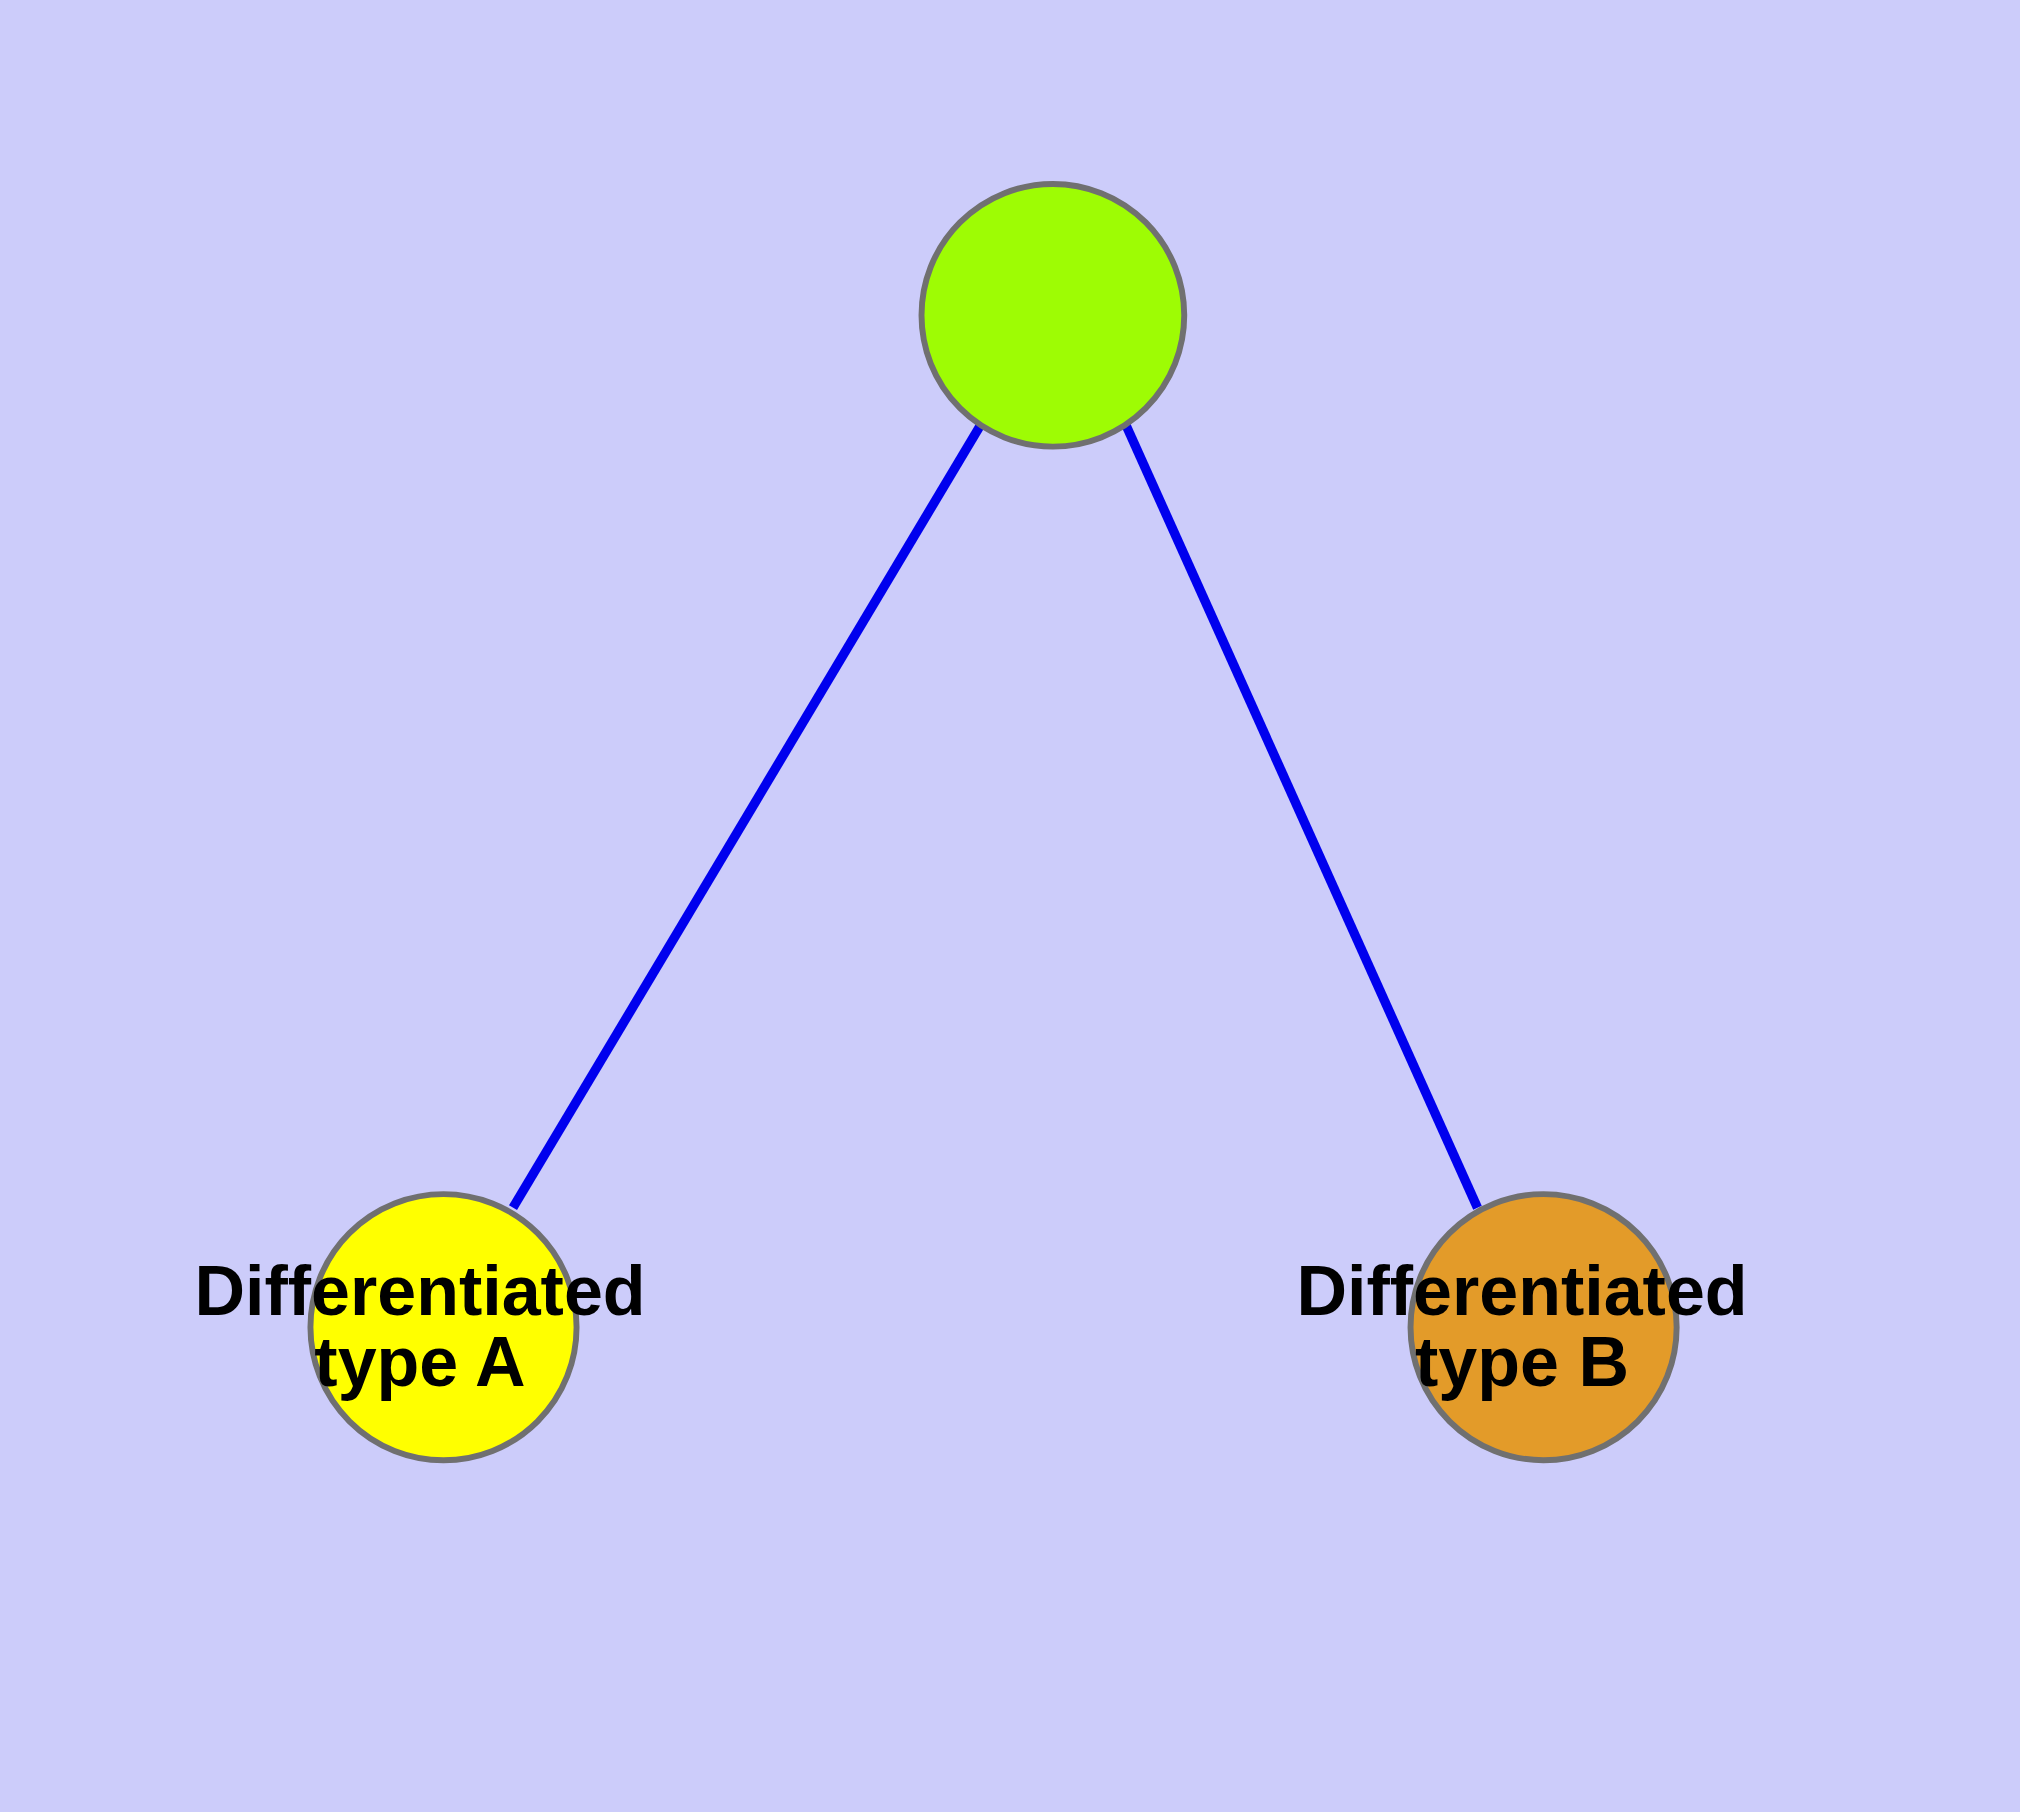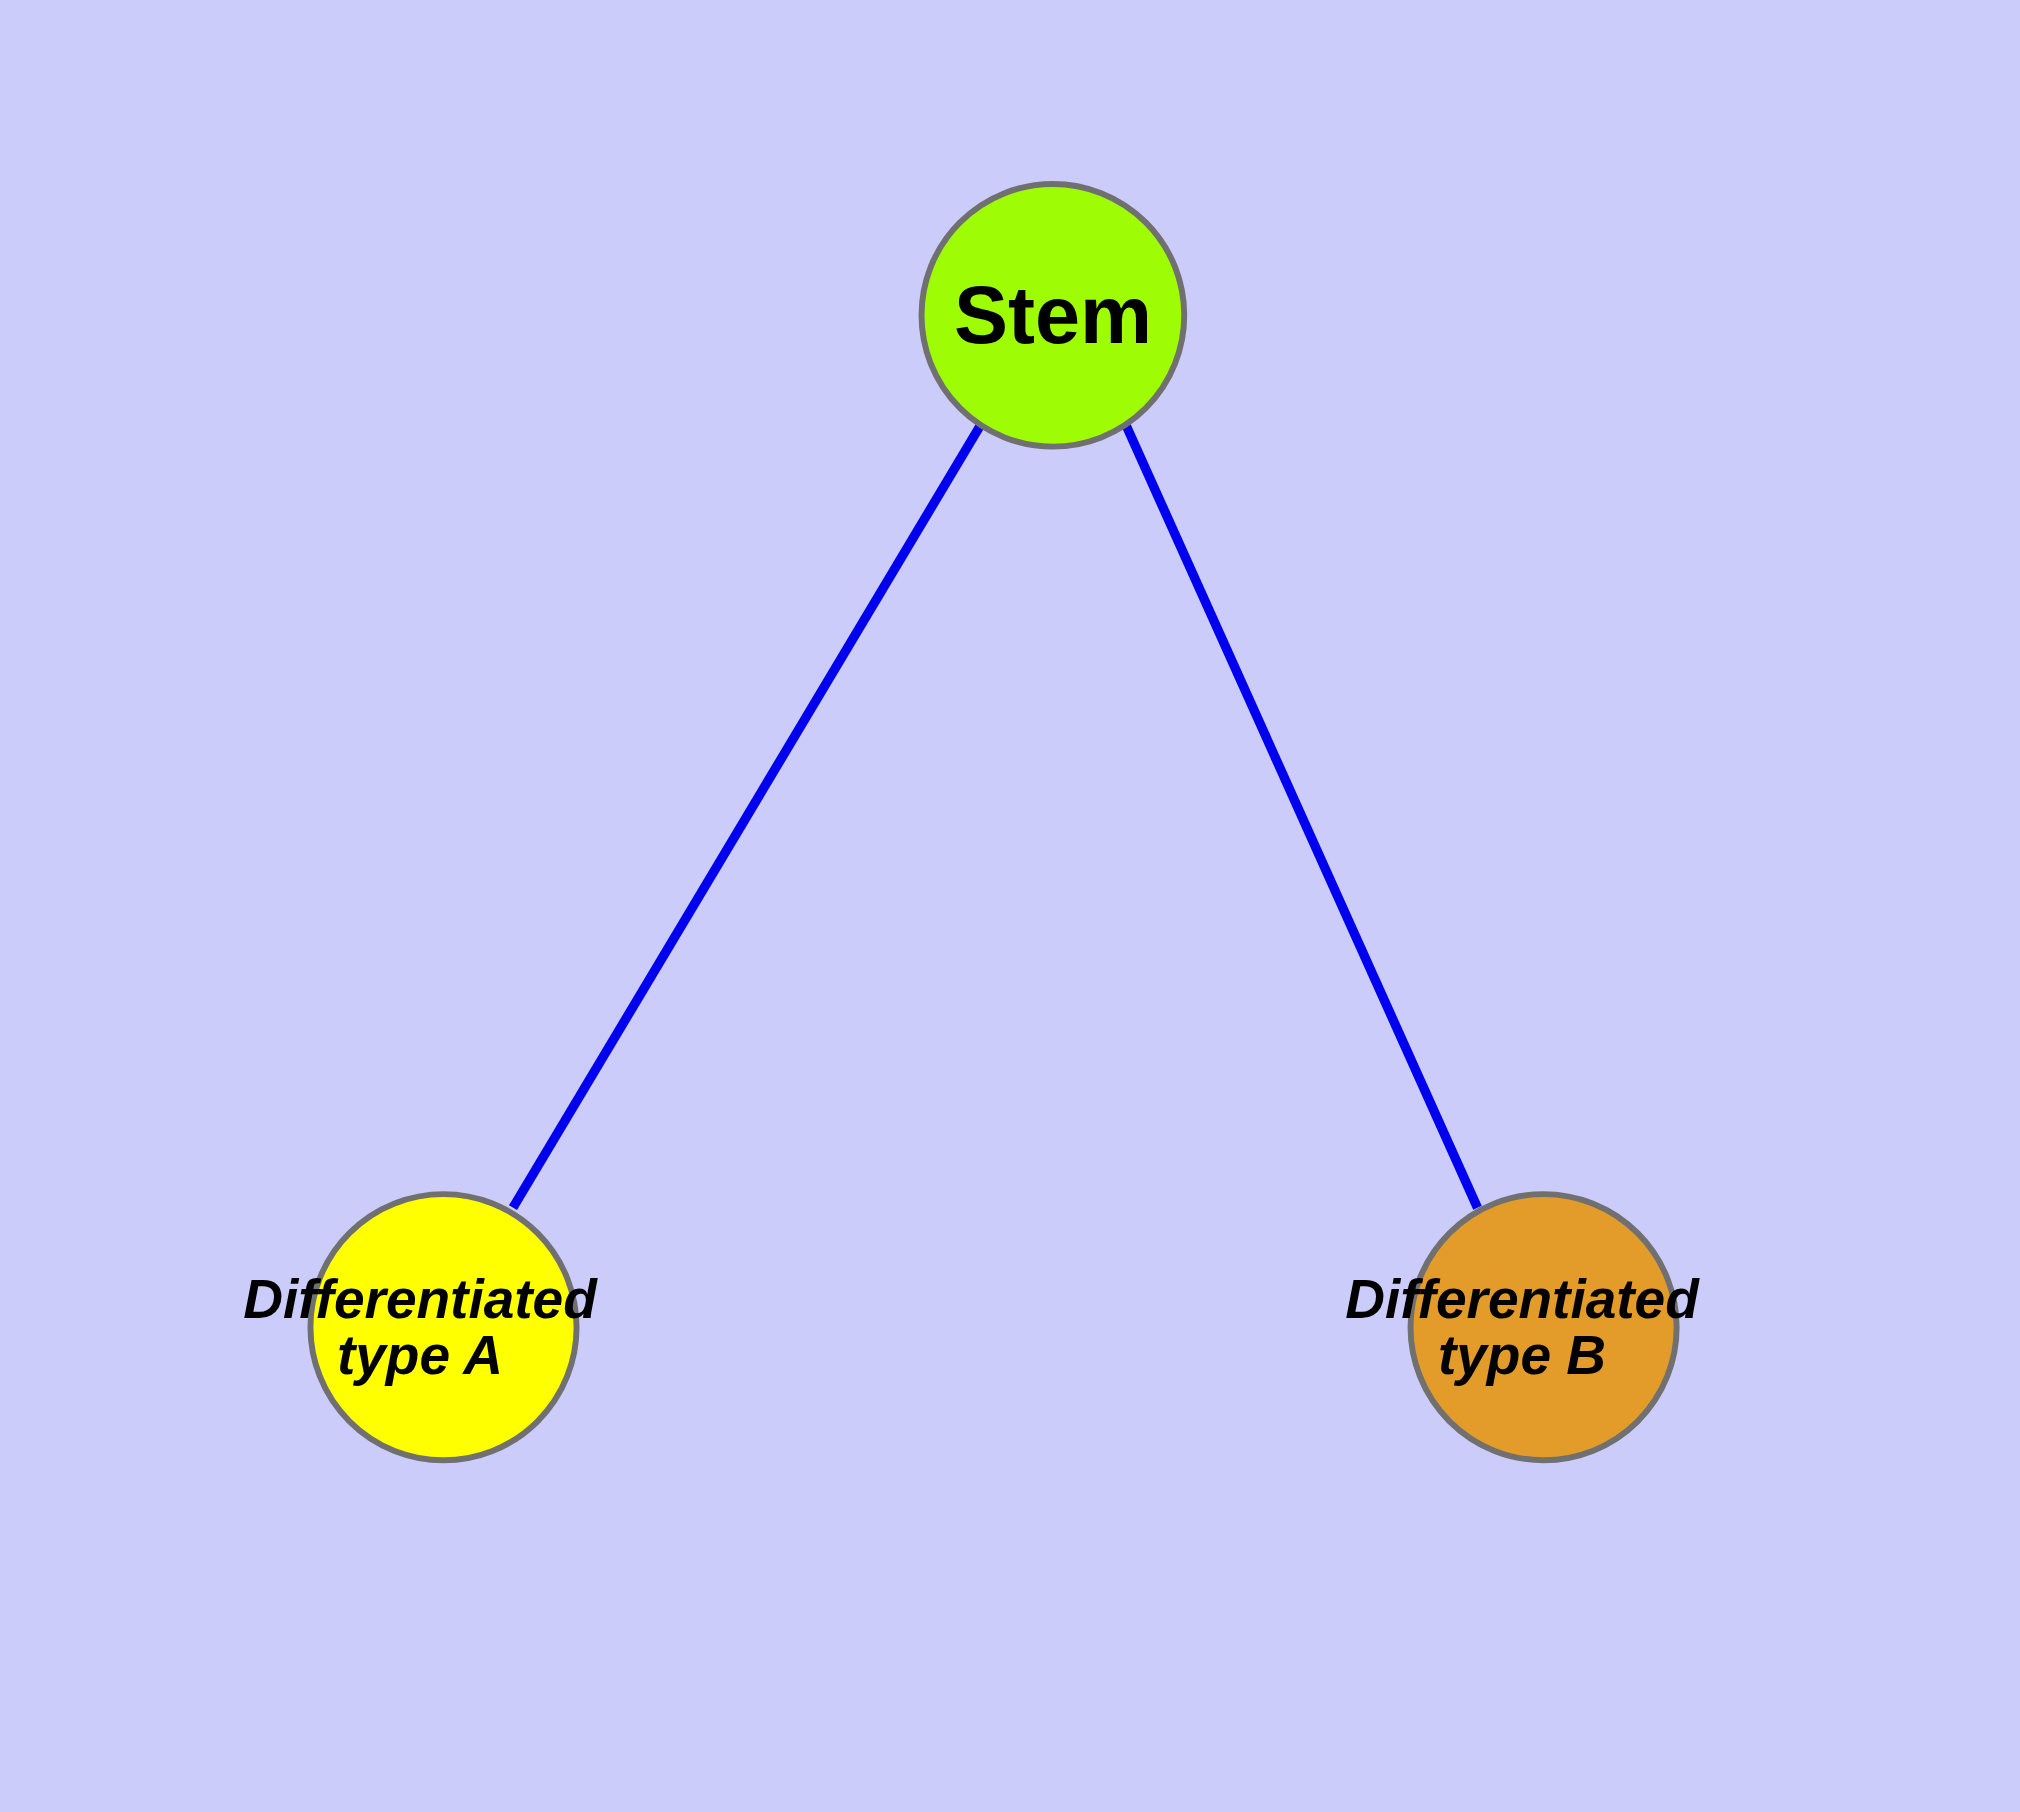--- a/index.html
+++ b/index.html
@@ -33,41 +33,40 @@
     text-align: center;
     white-space: pre;
     color: #000000;
     font-weight: bold;
     font-family: "Liberation Sans", sans-serif;
     line-height: 1.02;
     pointer-events: none;
     user-select: none;
   }
   .label-stem { font-size: 81px; }
-  .label-child { font-size: 55px; font-style: italic; }
+  .label-child { font-size: 70px; }
 </style>
 </head>
 <body>
 
 <div id="stage" style="width: 2021px; height: 1812px;">
 
   <div id="canvas-bg" style="background: rgb(204, 204, 250);"></div>
 
   <svg id="graph-svg" viewBox="0 0 2384 2138" xmlns="http://www.w3.org/2000/svg">
     <g id="edges-layer">
       <line id="edge-0" x1="1157" y1="501" x2="605" y2="1425" stroke="#0000ee" stroke-width="11" stroke-linecap="butt"></line>
       <line id="edge-1" x1="1328" y1="501" x2="1743" y2="1425" stroke="#0000ee" stroke-width="11" stroke-linecap="butt"></line>
     </g>
     <g id="nodes-layer">
       <circle id="node-0" cx="1242" cy="372" r="155" fill="#9efc04" stroke="#707070" stroke-width="7"></circle>
       <circle id="node-1" cx="523" cy="1566" r="157" fill="#ffff00" stroke="#707070" stroke-width="7"></circle>
       <circle id="node-2" cx="1821" cy="1566" r="157" fill="#e39b29" stroke="#707070" stroke-width="7"></circle>
     </g>
   </svg>
 
-  <div class="node-label label-stem" id="label-0" style="left: 1053px; top: 315px;">Stem</div>
   <div class="node-label label-child" id="label-1" style="left: 420px; top: 1327px;">Differentiated
 type A</div>
   <div class="node-label label-child" id="label-2" style="left: 1522px; top: 1327px;">Differentiated
 type B</div>
 
 </div>
 
 
 </body></html>

